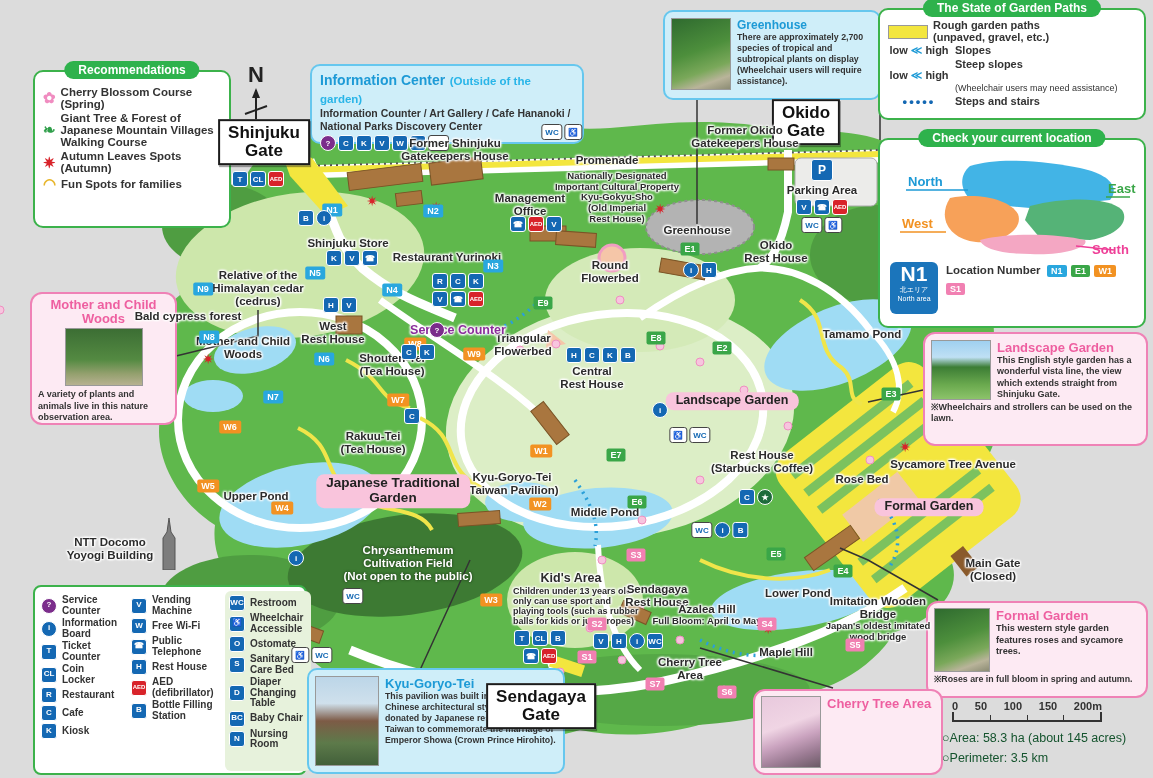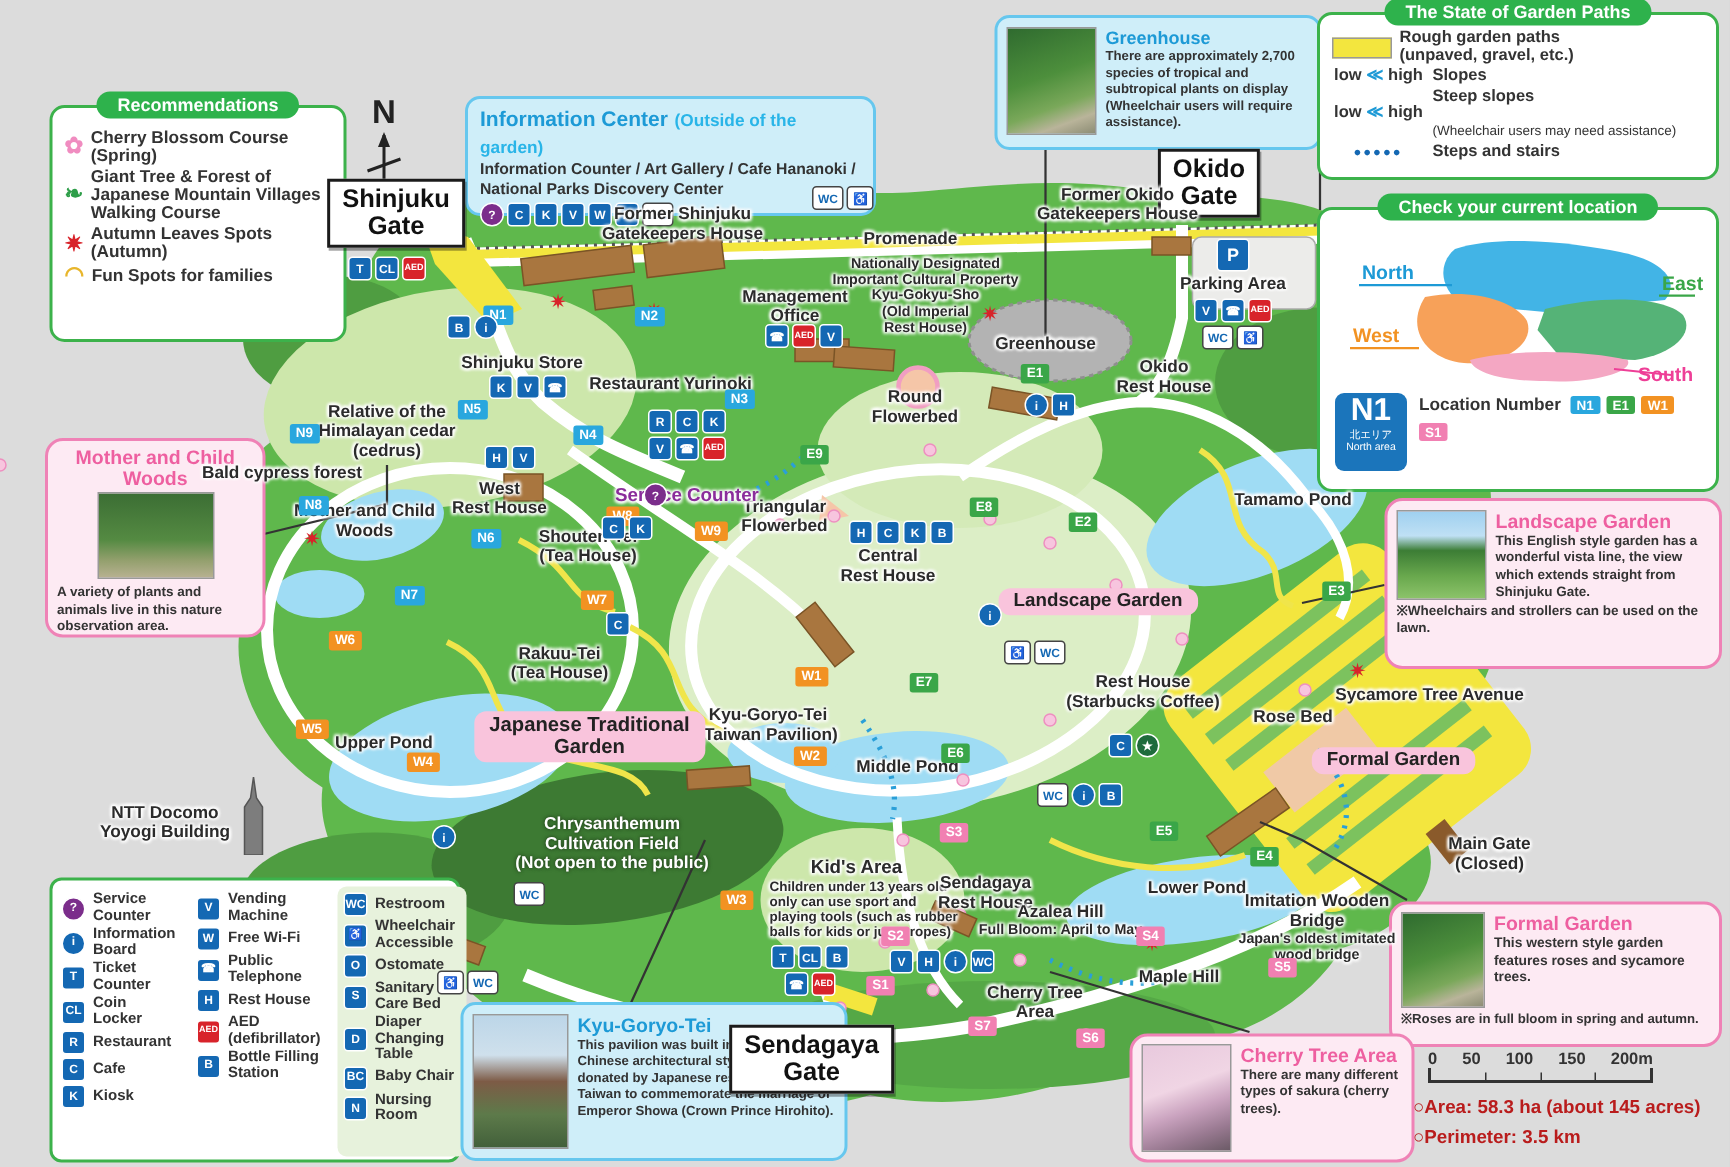--- a/index.html
+++ b/index.html
@@ -38,21 +38,21 @@
   .ph-forest{background:linear-gradient(160deg,#2f6b2f 0%,#4d8f3c 45%,#7aa85a 70%,#b9b49a 85%,#8c8c74 100%);}
   .ph-lawn{background:linear-gradient(180deg,#9fd0f0 0%,#bfe0f4 28%,#3c7d35 45%,#6aa94e 75%,#8cc36a 100%);}
   .ph-cherry{background:linear-gradient(160deg,#e8c9dd 0%,#f0d5e4 40%,#caa3bf 60%,#9b7b93 80%,#6b5a66 100%);}
   .ph-pavilion{background:linear-gradient(180deg,#bcd6e8 0%,#cfe0ec 30%,#7d5b46 50%,#5d7a4a 75%,#42603a 100%);}
   .ph-woods{background:linear-gradient(180deg,#3c6e34 0%,#548a42 55%,#94a06e 80%,#b7b191 100%);}
   .scalebar{position:absolute;left:952px;top:700px;width:150px;}
   .scalebar .nums{display:flex;justify-content:space-between;font-size:11px;font-weight:bold;color:#333;}
   .scalebar .bar{height:8px;border-left:2px solid #333;border-right:2px solid #333;border-bottom:2px solid #333;display:flex;}
   .scalebar .bar i{flex:1;border-right:1px solid #333;height:5px;align-self:flex-end;}
   .scalebar .bar i:last-child{border-right:none;}
-  .stats{position:absolute;left:942px;top:728px;font-size:12.5px;font-weight:bold;color:#b91c1c;line-height:1.6;white-space:pre-line;}
+  .stats{position:absolute;left:942px;top:728px;font-size:12.5px;font-weight:normal;color:#14532d;line-height:1.6;white-space:pre-line;}
   .chev{color:#1d9ad6;font-weight:bold;}
   .dots{color:#1468b3;font-size:13px;letter-spacing:2px;font-weight:bold;}
   .compass{position:absolute;left:236px;top:62px;width:40px;text-align:center;color:#222;}
   .compass .nl{font-size:22px;font-weight:bold;}
 </style>
 </head>
 <body>
 
 <div class="stage">
 
@@ -373,21 +373,20 @@
       </div>
     </div>
     <div class="smalltxt" style="font-size:8.8px;margin-top:2px;">※Roses are in full bloom in spring and autumn.</div>
   </div>
 
   <div class="pinkbox" style="left:753px;top:689px;width:190px;height:86px;padding:5px 6px;">
     <div style="display:flex;gap:6px;">
       <div class="photo ph-cherry" style="width:58px;height:70px;"></div>
       <div style="flex:1;">
         <div class="pinktitle">Cherry Tree Area</div>
-        <div class="smalltxt" style="font-size:9px;">There are many different types of sakura (cherry trees).</div>
       </div>
     </div>
   </div>
 
   <div class="scalebar">
     <div class="nums">
       <span>0</span>
       <span>50</span>
       <span>100</span>
       <span>150</span>

